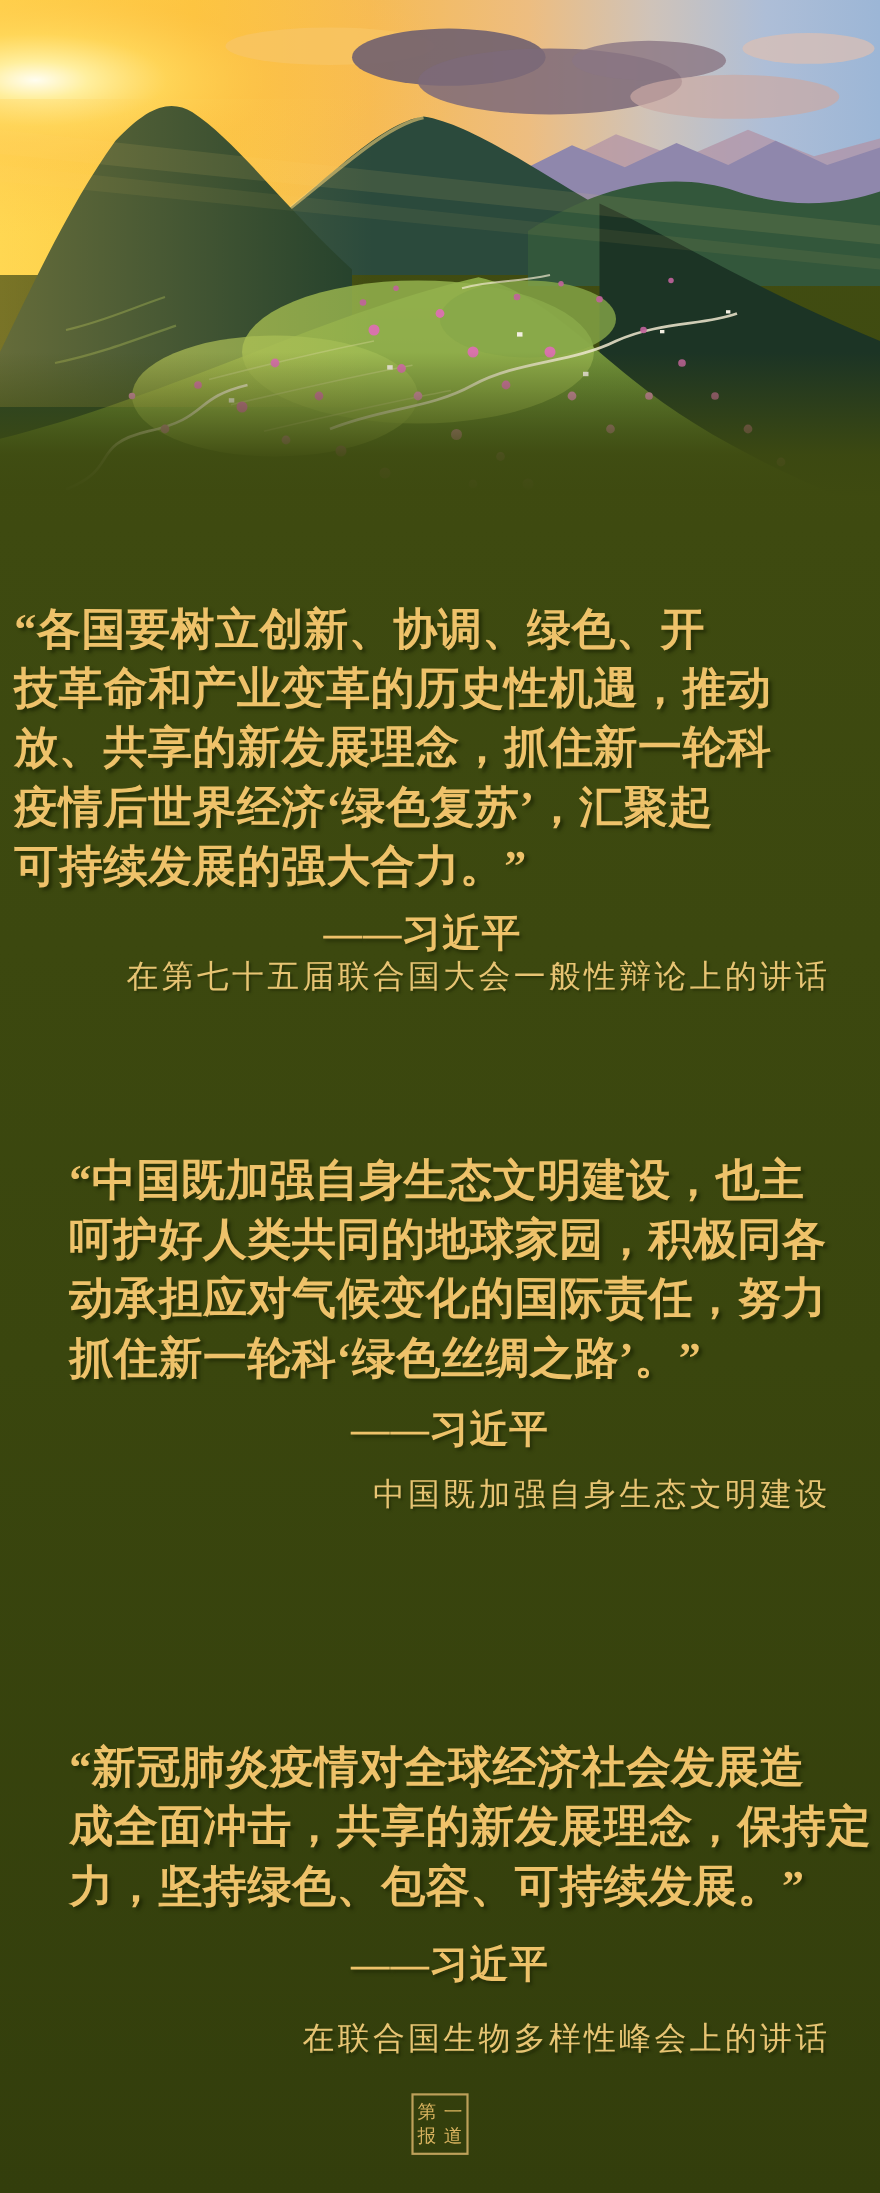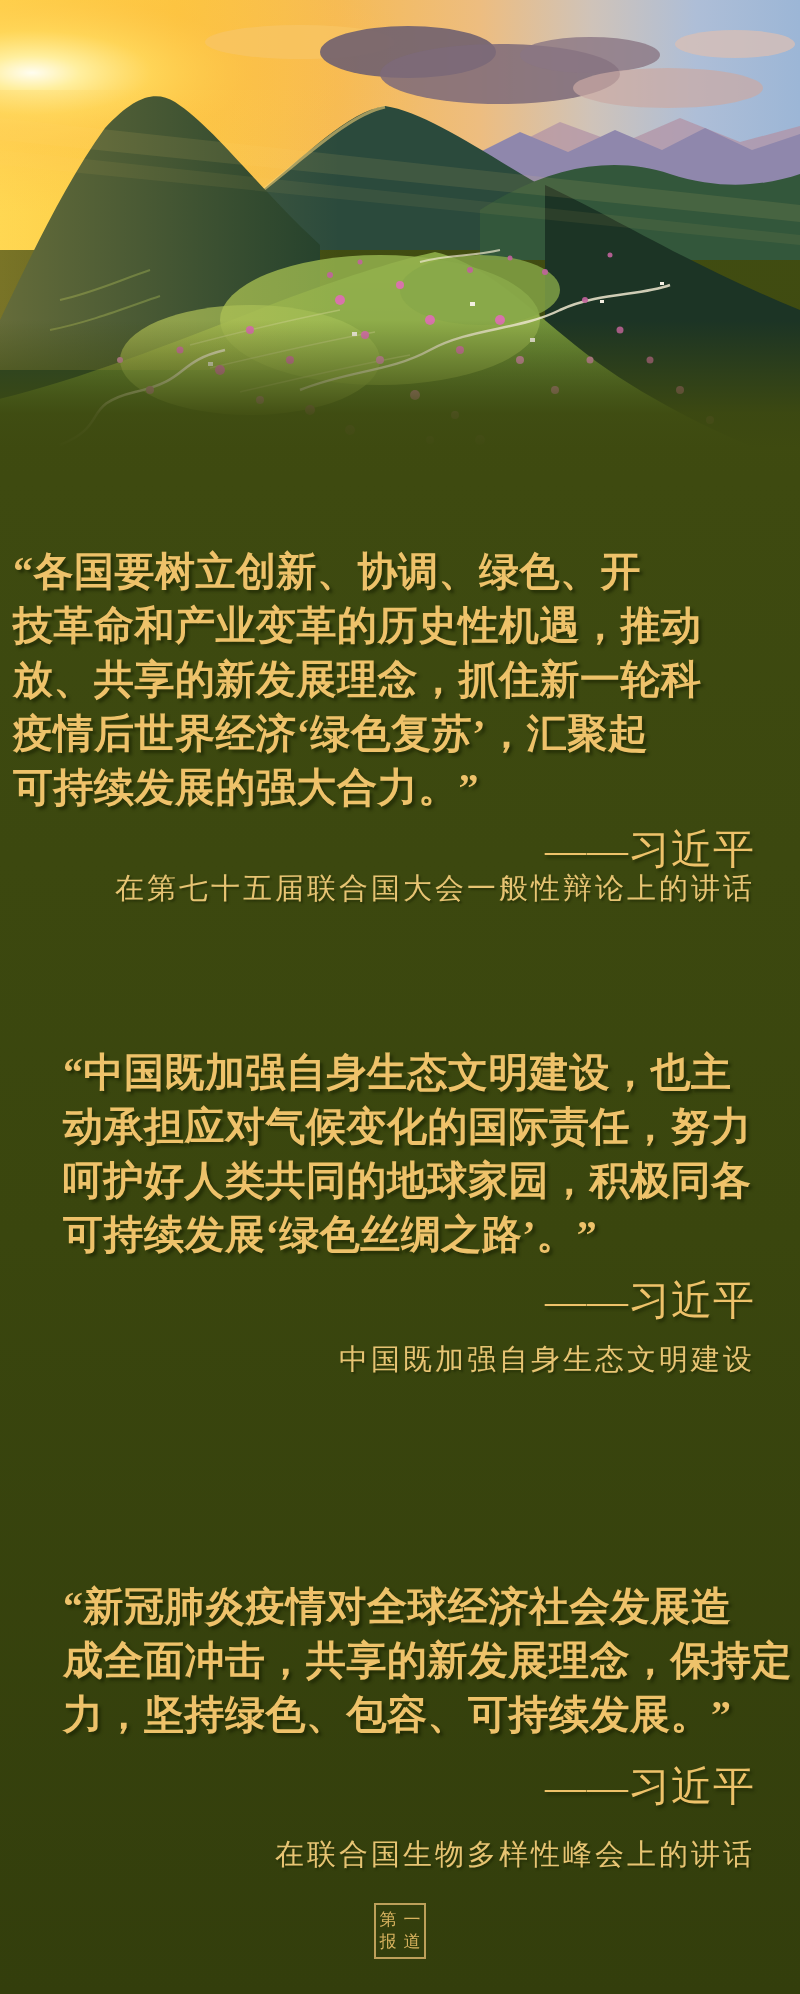--- a/index.html
+++ b/index.html
@@ -16,21 +16,21 @@
   .quote{position:absolute;left:0;right:0;padding:0 45px 0 63px;color:#eec26a;}
   .q1{top:545px;padding-left:13px;}
   .q2{top:1046px;}
   .q3{top:1580px;}
   .qline{
     font-size:40px;font-weight:700;line-height:54px;
     letter-spacing:.5px;white-space:nowrap;
     text-shadow:3px 3px 3px rgba(24,31,2,.6);
   }
   .attr{
-    font-size:41px;font-weight:400;line-height:44px;text-align:right;
+    font-size:35px;font-weight:700;line-height:44px;text-align:center;
     letter-spacing:1px;
     text-shadow:2px 3px 3px rgba(24,31,2,.55);
   }
   .q1 .attr{margin-top:12px;}
   .q2 .attr{margin-top:16px;}
   .q3 .attr{margin-top:22px;}
   .source{
     font-size:29px;font-weight:400;line-height:34px;text-align:right;
     letter-spacing:3px;color:#e7c473;
     text-shadow:2px 2px 2px rgba(24,31,2,.5);
@@ -189,23 +189,23 @@
       <div class="qline">疫情后世界经济‘绿色复苏’，汇聚起</div>
       <div class="qline">可持续发展的强大合力。”</div>
     </div>
     <div class="attr">——习近平</div>
     <div class="source">在第七十五届联合国大会一般性辩论上的讲话</div>
   </section>
 
   <section class="quote q2">
     <div>
       <div class="qline">“中国既加强自身生态文明建设，也主</div>
+      <div class="qline">呵护好人类共同的地球家园，积极同各</div>
       <div class="qline">动承担应对气候变化的国际责任，努力</div>
-      <div class="qline">呵护好人类共同的地球家园，积极同各</div>
-      <div class="qline">可持续发展‘绿色丝绸之路’。”</div>
+      <div class="qline">抓住新一轮科‘绿色丝绸之路’。”</div>
     </div>
     <div class="attr">——习近平</div>
     <div class="source">中国既加强自身生态文明建设</div>
   </section>
 
   <section class="quote q3">
     <div>
       <div class="qline">“新冠肺炎疫情对全球经济社会发展造</div>
       <div class="qline">成全面冲击，共享的新发展理念，保持定</div>
       <div class="qline">力，坚持绿色、包容、可持续发展。”</div>

